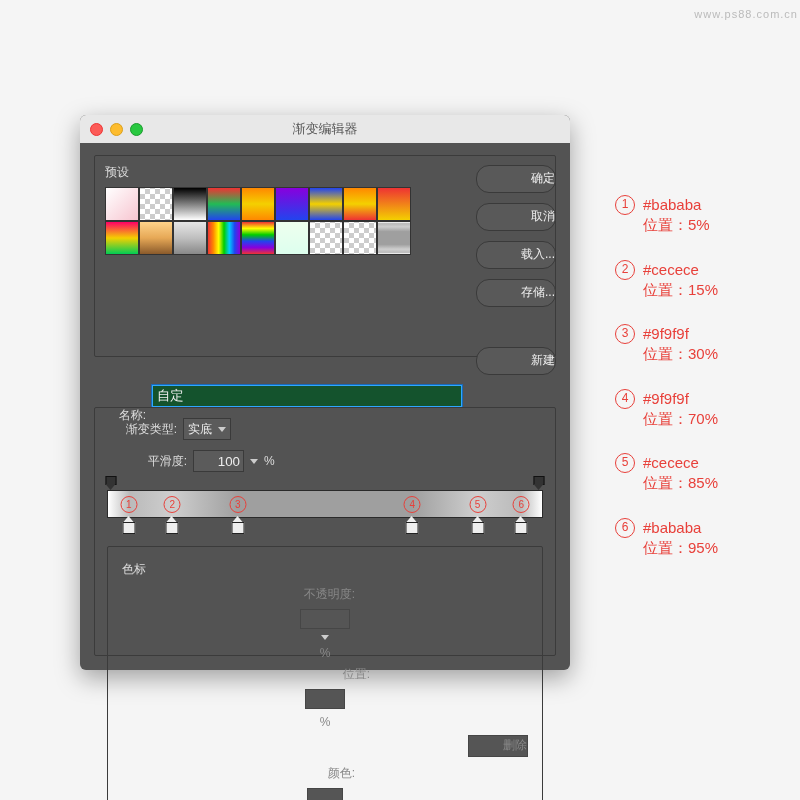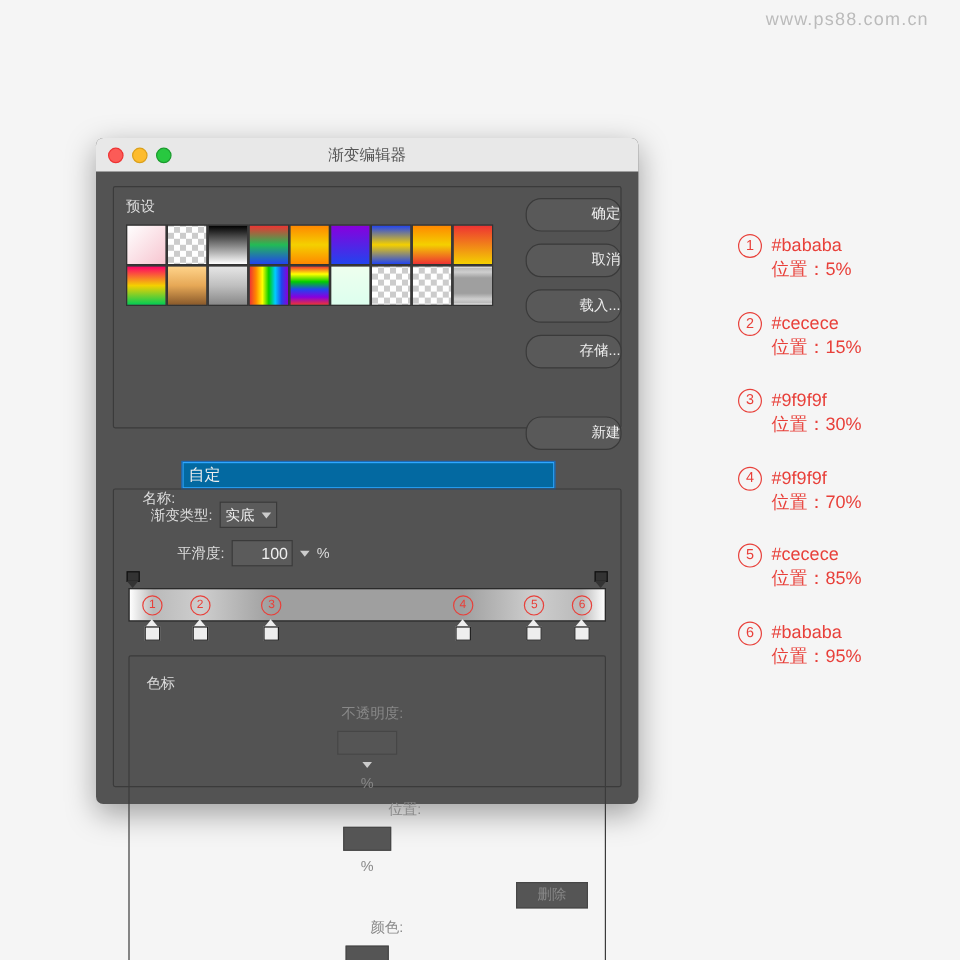--- a/index.html
+++ b/index.html
@@ -1,19 +1,19 @@
 <!DOCTYPE html>
 <html><head>
 <meta charset="utf-8">
 <style>
   html,body{margin:0;padding:0;width:800px;height:800px;background:#f5f5f5;font-family:"Microsoft YaHei",Arial,sans-serif;font-size:12px;}
   .stage{position:relative;width:800px;height:800px;}
-  .watermark{position:absolute;top:8px;right:26px;color:#bbb;font-size:15px;letter-spacing:1px;}
-  
-  .win{position:absolute;left:80px;top:115px;width:452px;height:555px;background:#535353;border-radius:6px;box-shadow:0 8px 25px rgba(0,0,0,.35);color:#ddd;}
+  .watermark{position:absolute;top:8px;right:2px;color:#bbb;font-size:11px;letter-spacing:1px;}
+  
+  .win{position:absolute;left:80px;top:115px;width:490px;height:555px;background:#535353;border-radius:6px;box-shadow:0 8px 25px rgba(0,0,0,.35);color:#ddd;}
   .titlebar{height:28px;background:#e8e8e8;border-radius:6px 6px 0 0;display:flex;align-items:center;padding:0 10px;position:relative;}
   .traffic{display:flex;gap:7px;}
   .tl{width:11px;height:11px;border-radius:50%;}
   .tl.r{background:#fc5b57;border:1px solid #e33;}
   .tl.y{background:#fdbc2e;border:1px solid #dba01b;}
   .tl.g{background:#28c840;border:1px solid #1a9b2d;}
   .title{position:absolute;left:0;right:0;text-align:center;color:#555;font-size:13px;}
   .body{padding:12px 14px 14px 14px;}
   
   .presets{border:1px solid #3b3b3b;border-radius:2px;padding:8px 10px 12px 10px;background:#535353;position:relative;height:180px;}
@@ -22,21 +22,21 @@
   .gear{width:14px;height:14px;fill:#ccc;}
   .swatches{margin-top:6px;width:310px;}
   .srow{display:flex;}
   .sw{width:34px;height:34px;border:1px solid #333;box-sizing:border-box;}
   
   .btncol{position:absolute;right:14px;top:50px;display:flex;flex-direction:column;gap:10px;}
   .btn{width:78px;height:26px;border:1px solid #3a3a3a;border-radius:13px;background:#595959;color:#eee;text-align:right;line-height:24px;font-size:12px;cursor:pointer;}
   
   .namerow{position:absolute;left:26px;top:252px;display:flex;align-items:center;gap:6px;}
   .namerow .lbl{width:40px;text-align:right;color:#ddd;margin-top:40px;}
-  .namein{width:300px;height:20px;background:#0369a1;border:1px solid #2fa7ff;color:#eee;outline:1px solid #1a6ab8;padding:0 4px;}
+  .namein{width:300px;height:20px;background:#14532d;border:1px solid #2fa7ff;color:#eee;outline:1px solid #1a6ab8;padding:0 4px;}
   .namein::selection{background:#2a5fa0;}
   
   .gradsec{position:absolute;left:14px;top:292px;right:14px;bottom:14px;border:1px solid #3b3b3b;border-radius:2px;padding:10px 12px;}
   .row{display:flex;align-items:center;gap:6px;margin-bottom:10px;}
   .row .lbl{text-align:right;}
   .sel{background:#5b5b5b;border:1px solid #3a3a3a;height:20px;color:#eee;padding:0 4px;display:flex;align-items:center;gap:6px;}
   .caret{width:0;height:0;border-left:4px solid transparent;border-right:4px solid transparent;border-top:5px solid #ccc;}
   .numin{width:44px;height:18px;background:#5b5b5b;border:1px solid #3a3a3a;color:#eee;text-align:right;padding-right:3px;}
   
   .gradouter{position:relative;margin:18px 0 30px 0;height:26px;}
@@ -52,21 +52,21 @@
   .cstop .sq{width:11px;height:10px;background:#eee;border:1px solid #222;position:absolute;bottom:0;}
   
   .circ{position:absolute;top:6px;transform:translateX(-50%);width:15px;height:15px;border:1.5px solid #e8403a;border-radius:50%;color:#e8403a;font-size:10px;line-height:15px;text-align:center;background:transparent;}
   
   .stops{border:1px solid #3b3b3b;border-radius:2px;padding:14px;margin-top:14px;}
   .stops .hlbl{color:#ddd;margin-bottom:8px;}
   .stoprow{display:flex;align-items:center;gap:6px;margin-bottom:8px;color:#888;flex-direction:column;}
   .stoprow .lbl{width:60px;text-align:right;}
   .dimin{width:48px;height:18px;background:#555;border:1px solid #464646;}
   .pct{color:#888;}
-  .delbtn{width:58px;height:20px;background:#555;border:1px solid #464646;color:#888;text-align:center;line-height:18px;margin-left:auto;}
+  .delbtn{width:58px;height:20px;background:#555;border:1px solid #464646;color:#888;text-align:right;line-height:18px;margin-left:auto;}
   .swatchmini{width:34px;height:18px;background:#555;border:1px solid #464646;}
   
   .annocol{position:absolute;left:615px;top:195px;display:flex;flex-direction:column;gap:24px;}
   .anno{display:flex;align-items:flex-start;gap:8px;color:#e8403a;font-size:15px;}
   .anno .num{width:18px;height:18px;border:1.5px solid #e8403a;border-radius:50%;text-align:center;line-height:17px;font-size:12px;}
   .anno .txt{line-height:1.35;}
 </style>
 </head>
 <body>
 

